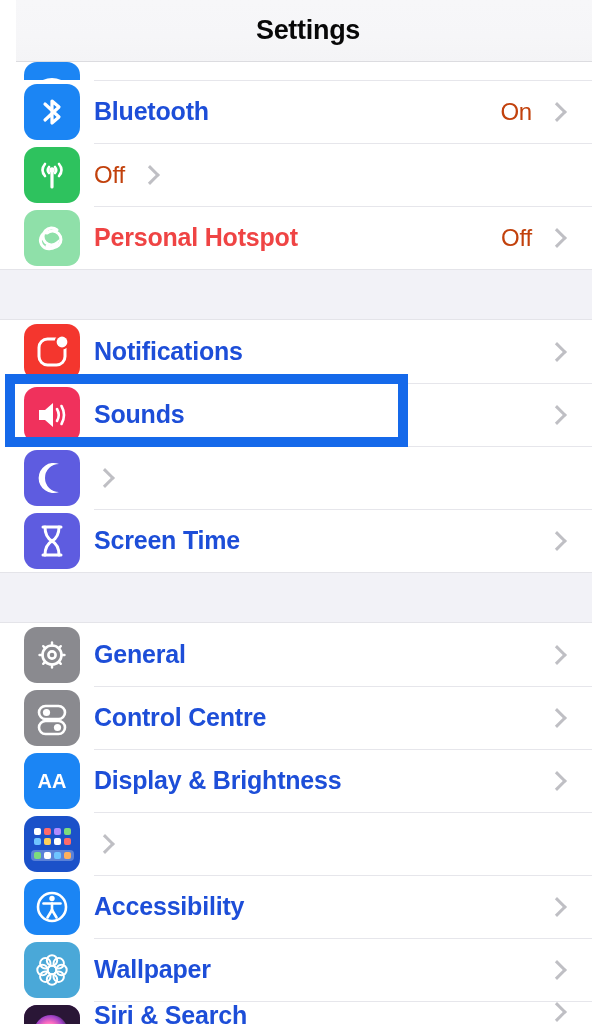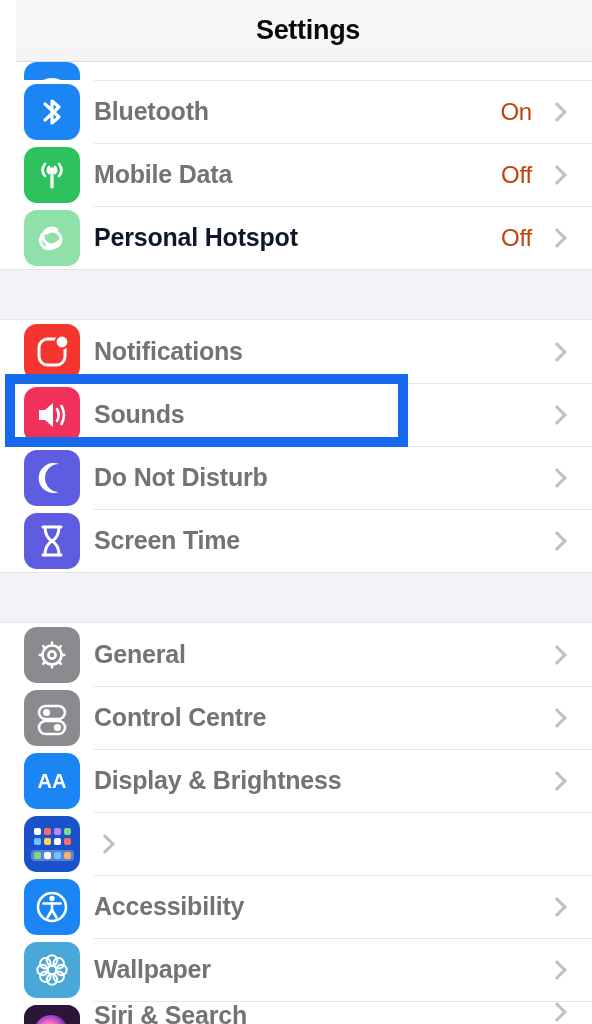--- a/index.html
+++ b/index.html
@@ -103,25 +103,25 @@
     justify-content: center;
     overflow: hidden;
     position: relative;
   }
   .row.partial-top .icon-wrap { margin-bottom: -38px; }
   .row.partial-bottom .icon-wrap { margin-top: 4px; }
 
   .label {
     font-size: 25px;
     font-weight: bold;
-    color: #737373;
+    color: #1d4ed8;
     letter-spacing: -0.2px;
     flex: 1 1 auto;
   }
-  .label.disabled { color: #0f172a; }
+  .label.disabled { color: #ef4444; }
 
   .value {
     font-size: 24px;
     color: #c2410c;
     margin-right: 14px;
     letter-spacing: -0.2px;
   }
 
   .chev {
     width: 22px;
@@ -219,21 +219,20 @@
             <g fill="none" stroke="#fff" stroke-width="2.6" stroke-linecap="round">
               <path d="M21 17 Q16 23 21 29"></path>
               <path d="M35 17 Q40 23 35 29"></path>
               <path d="M25 20 Q22.5 23 25 26"></path>
               <path d="M31 20 Q33.5 23 31 26"></path>
             </g>
             <circle cx="28" cy="23" r="2.8" fill="#fff"></circle>
             <path d="M28 25 L28 40" stroke="#fff" stroke-width="3.2" stroke-linecap="round"></path>
           </svg>
         </div>
-        <div class="label">Mobile Data</div>
         <div class="value">Off</div>
         <div class="chev"></div>
       </div>
 
       <div class="row">
         <div class="icon-wrap" style="background:#8fe0a9;">
           <svg class="ic" viewBox="0 0 56 56">
             <g fill="none" stroke="#fff" stroke-width="3" stroke-linecap="round">
               <path d="M33 20 A8.5 8.5 0 1 0 33 33 A8.5 8.5 0 1 1 23 22"></path>
               <path d="M23 36 A8.5 8.5 0 1 0 23 23"></path>
@@ -275,21 +274,20 @@
         <div class="label">Sounds</div>
         <div class="chev"></div>
       </div>
 
       <div class="row">
         <div class="icon-wrap" style="background:#5e5ce0;">
           <svg class="ic" viewBox="0 0 56 56">
             <path d="M35 14 A15 15 0 1 0 35 42 A12 12 0 0 1 35 14 Z" fill="#fff"></path>
           </svg>
         </div>
-        <div class="label">Do Not Disturb</div>
         <div class="chev"></div>
       </div>
 
       <div class="row">
         <div class="icon-wrap" style="background:#5e5ce0;">
           <svg class="ic" viewBox="0 0 56 56">
             <g fill="none" stroke="#fff" stroke-width="3" stroke-linecap="round" stroke-linejoin="round">
               <path d="M19 14 L37 14"></path>
               <path d="M19 42 L37 42"></path>
               <path d="M21 14 Q21 24 28 28 Q35 24 35 14"></path>

